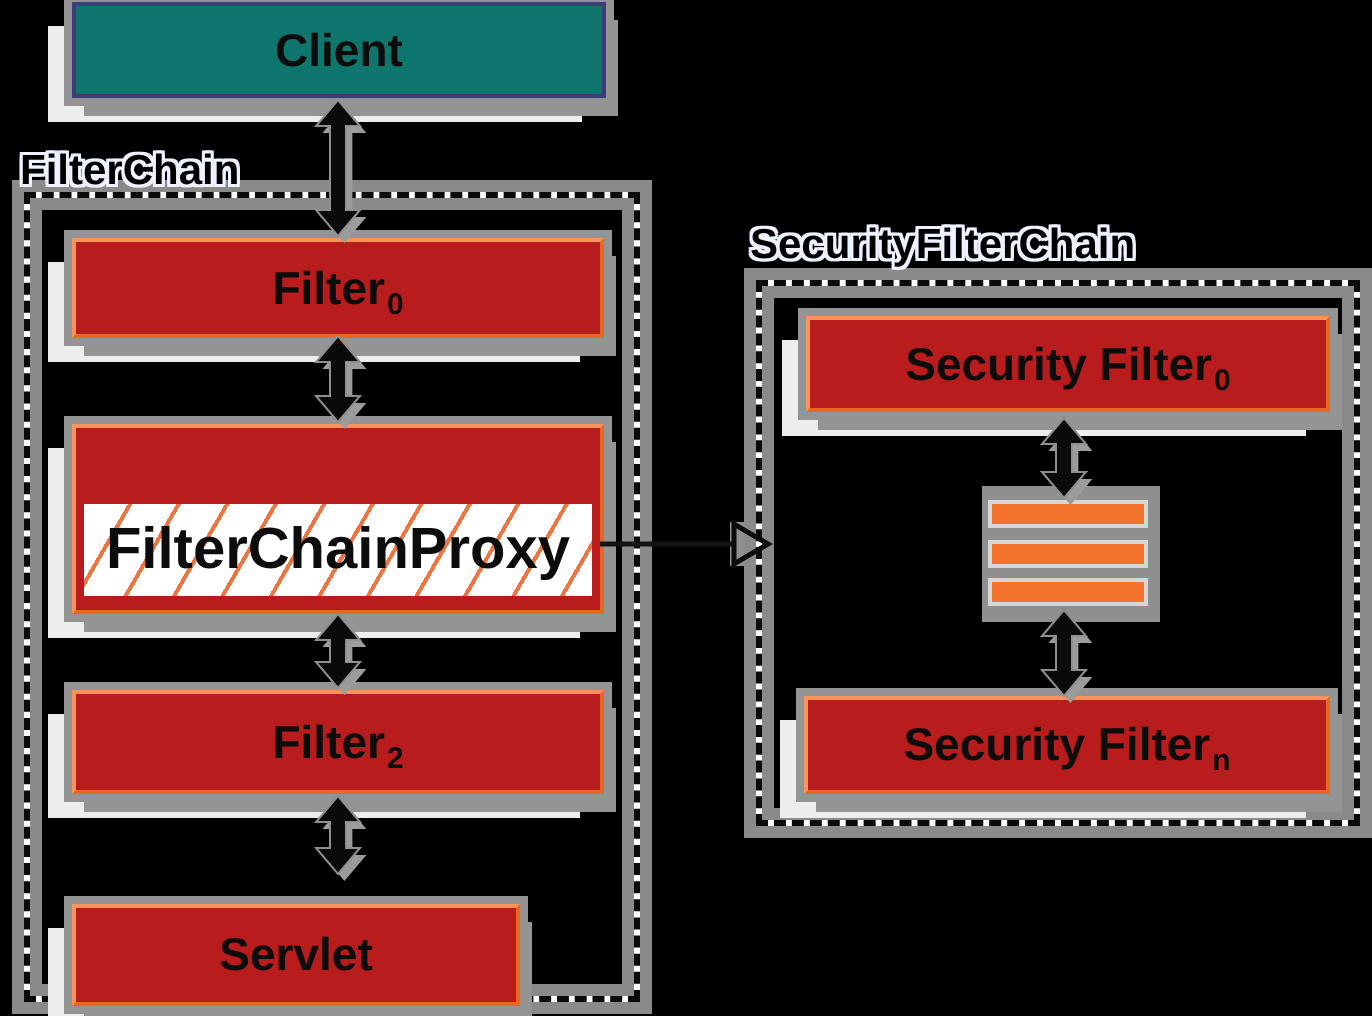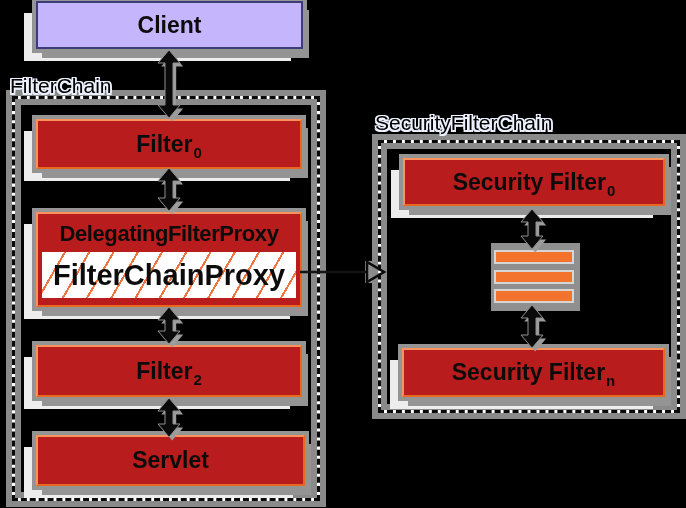--- a/index.html
+++ b/index.html
@@ -12,53 +12,53 @@
     position:absolute;border:3px solid #ffffff;box-sizing:border-box;
     box-shadow:0 0 0 6px #8a8a8a, inset 0 0 0 6px #8a8a8a;z-index:2;
   }
   .frame-dash{
     position:absolute;border:3px dashed #0a0a0a;box-sizing:border-box;z-index:3;
   }
   #fc-frame-w,#fc-frame-d{left:12px;top:96px;width:308px;height:405px;}
   #sfc-frame-w,#sfc-frame-d{left:378px;top:140px;width:302px;height:273px;}
   
   .chain-label{
-    position:absolute;z-index:8;font-size:21px;font-weight:normal;color:#000;
+    position:absolute;z-index:8;font-size:21px;font-weight:bold;color:#000;
     letter-spacing:0px;white-space:nowrap;
     text-shadow:-1.5px -1.5px 0 #eef2ff,1.5px -1.5px 0 #eef2ff,-1.5px 1.5px 0 #eef2ff,
                  1.5px 1.5px 0 #eef2ff,0 -1.5px 0 #eef2ff,0 1.5px 0 #eef2ff,
                 -1.5px 0 0 #eef2ff,1.5px 0 0 #eef2ff;
   }
   #fc-label{left:10px;top:74px;}
   #sfc-label{left:375px;top:111px;text-align:right;}
   
   .box{
     position:absolute;z-index:4;box-sizing:border-box;
     display:flex;align-items:center;justify-content:center;
     font-weight:bold;font-size:23px;color:#0c0c0c;white-space:nowrap;
     box-shadow:6px 9px 0 0 #949494, 0 0 0 4px #949494, -12px 12px 0 0 #ededed;
   }
   .orange{
     background:#b91c1c;
     border:2px solid;border-color:#f9935b #e8681f #e8681f #f9935b;
   }
-  #client-box{left:36px;top:1px;width:267px;height:48px;background:#c4b5fd;border:2px solid #3d3c78;}
+  #client-box{left:36px;top:1px;width:267px;height:48px;background:#0f766e;border:2px solid #3d3c78;}
   #filter0-box{left:36px;top:119px;width:266px;height:50px;}
   #dfp-box{left:36px;top:212px;width:266px;height:95px;display:block;}
   #dfp-title{height:40px;display:flex;align-items:center;justify-content:center;
     font-size:22px;letter-spacing:-0.4px;}
   #fcp-box{
     position:absolute;left:4px;top:38px;right:4px;bottom:7px;
     background:#ffffff;
     background-image:repeating-linear-gradient(120deg,transparent 0 19px,#ef7440 19px 21px);
     display:flex;align-items:center;justify-content:center;
     font-size:29px;color:#0c0c0c;box-shadow:none;
   }
   #filter2-box{left:36px;top:345px;width:266px;height:52px;}
-  #servlet-box{left:36px;top:435px;width:269px;height:51px;}
+  #servlet-box{left:36px;top:452px;width:224px;height:51px;}
   #sf0-box{left:403px;top:158px;width:262px;height:48px;}
   #sfn-box{left:402px;top:348px;width:263px;height:49px;}
   .sub{font-size:15px;position:relative;top:8px;margin-left:1px;}
   
   #bars-patch{position:absolute;left:491px;top:243px;width:89px;height:68px;background:#8f8f8f;z-index:4;}
   .bar{
     position:absolute;left:3px;width:80px;height:14px;background:#f4732c;
     border:2px solid #d6d6d6;box-sizing:border-box;
   }
   #bar-1{top:7px;} #bar-2{top:27px;} #bar-3{top:46px;}
@@ -87,21 +87,20 @@
   <div id="client-box" class="box">
     <span>Client</span>
   </div>
 
   <div id="filter0-box" class="box orange">
     <span>Filter</span>
       <span class="sub">0</span>
   </div>
 
   <div id="dfp-box" class="box orange">
-    <div id="dfp-title">DelegatingFilterProxy</div>
     <div id="fcp-box">
       <span>FilterChainProxy</span>
     </div>
   </div>
 
   <div id="filter2-box" class="box orange">
     <span>Filter</span>
       <span class="sub">2</span>
   </div>
 

